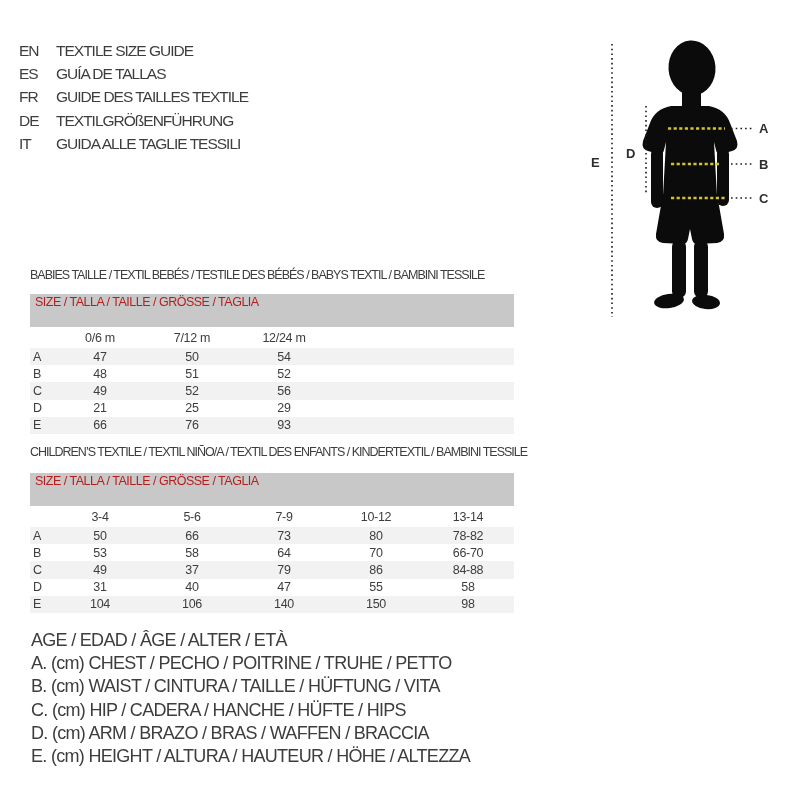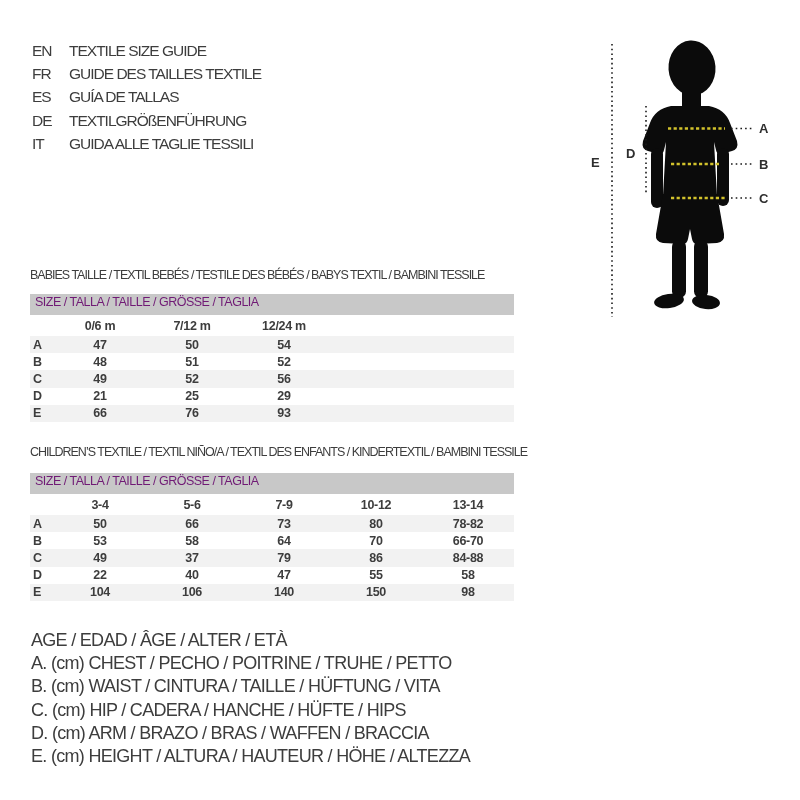--- a/index.html
+++ b/index.html
@@ -2,21 +2,21 @@
 <html><head>
 <meta charset="utf-8">
 <style>
   html,body { margin:0; padding:0; background:#ffffff; }
   .page {
     position:relative; width:800px; height:800px; background:#ffffff;
     font-family:"Liberation Sans", sans-serif; color:#3d3d3d; overflow:hidden;
   }
 
   
-  .lang-list { position:absolute; left:32px; top:39px; }
+  .lang-list { position:absolute; left:19px; top:39px; }
   .lang-row { display:flex; height:23.4px; align-items:center;
               font-size:15.5px; letter-spacing:-1px; font-weight:500; }
   .lang-code { width:37px; flex:0 0 37px; }
 
   
   .diagram { position:absolute; left:585px; top:30px; width:215px; height:290px; }
   .diagram svg { position:absolute; left:0; top:0; }
   .diag-label { position:absolute; display:block; height:15px; line-height:15px;
                 font-size:13px; font-weight:700; color:#2e2e2e; }
   .lbl-a { left:174px; top:91px; }
@@ -28,24 +28,24 @@
   
   .section-title { position:absolute; left:30px; font-size:12.5px;
                    letter-spacing:-1px; font-weight:500; white-space:nowrap; }
   .title-babies   { top:268px; }
   .title-children { top:445px; }
 
   
   .size-table { position:absolute; left:30px; width:484px; }
   .table-babies   { top:294px; }
   .table-children { top:473px; }
-  .size-bar { height:21px; line-height:17px; background:#c8c8c8;
+  .size-bar { height:33px; line-height:17px; background:#c8c8c8;
               padding-left:5px; font-size:12.5px; letter-spacing:-0.5px;
-              font-weight:500; color:#701a75; }
-  .trow { display:flex; align-items:center; font-size:12.5px; letter-spacing:-0.3px;font-weight:bold; }
+              font-weight:500; color:#b91c1c; }
+  .trow { display:flex; align-items:center; font-size:12.5px; letter-spacing:-0.3px; }
   .head-row { height:21px; }
   .data-row { height:17.2px; }
   .data-row.alt { background:#f2f2f2; }
   .cell-label { flex:0 0 24px; width:24px; padding-left:3px; box-sizing:border-box; }
   .cell { flex:0 0 92px; width:92px; text-align:center; }
 
   
   .legend { position:absolute; left:31px; top:629px; }
   .legend-line { display:block; height:23.2px; line-height:23.2px;
                  font-size:18px; letter-spacing:-0.7px; white-space:nowrap; }
@@ -54,26 +54,26 @@
 <body>
 
 <div class="page">
 
   <div class="lang-list">
     <div class="lang-row">
       <span class="lang-code">EN</span>
       <span class="lang-label">TEXTILE SIZE GUIDE</span>
     </div>
     <div class="lang-row">
+      <span class="lang-code">ES</span>
+      <span class="lang-label">GUÍA DE TALLAS</span>
+    </div>
+    <div class="lang-row">
       <span class="lang-code">FR</span>
       <span class="lang-label">GUIDE DES TAILLES TEXTILE</span>
-    </div>
-    <div class="lang-row">
-      <span class="lang-code">ES</span>
-      <span class="lang-label">GUÍA DE TALLAS</span>
     </div>
     <div class="lang-row">
       <span class="lang-code">DE</span>
       <span class="lang-label">TEXTILGRÖßENFÜHRUNG</span>
     </div>
     <div class="lang-row">
       <span class="lang-code">IT</span>
       <span class="lang-label">GUIDA ALLE TAGLIE TESSILI</span>
     </div>
   </div>
@@ -210,21 +210,21 @@
     <div class="trow data-row alt">
       <span class="cell-label">C</span>
       <span class="cell">49</span>
       <span class="cell">37</span>
       <span class="cell">79</span>
       <span class="cell">86</span>
       <span class="cell">84-88</span>
     </div>
     <div class="trow data-row">
       <span class="cell-label">D</span>
-      <span class="cell">22</span>
+      <span class="cell">31</span>
       <span class="cell">40</span>
       <span class="cell">47</span>
       <span class="cell">55</span>
       <span class="cell">58</span>
     </div>
     <div class="trow data-row alt">
       <span class="cell-label">E</span>
       <span class="cell">104</span>
       <span class="cell">106</span>
       <span class="cell">140</span>

